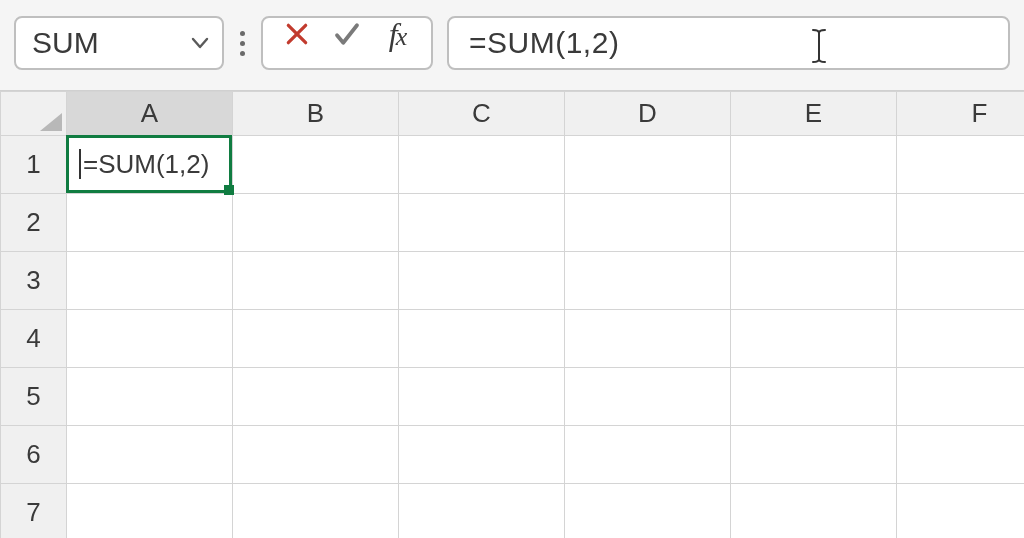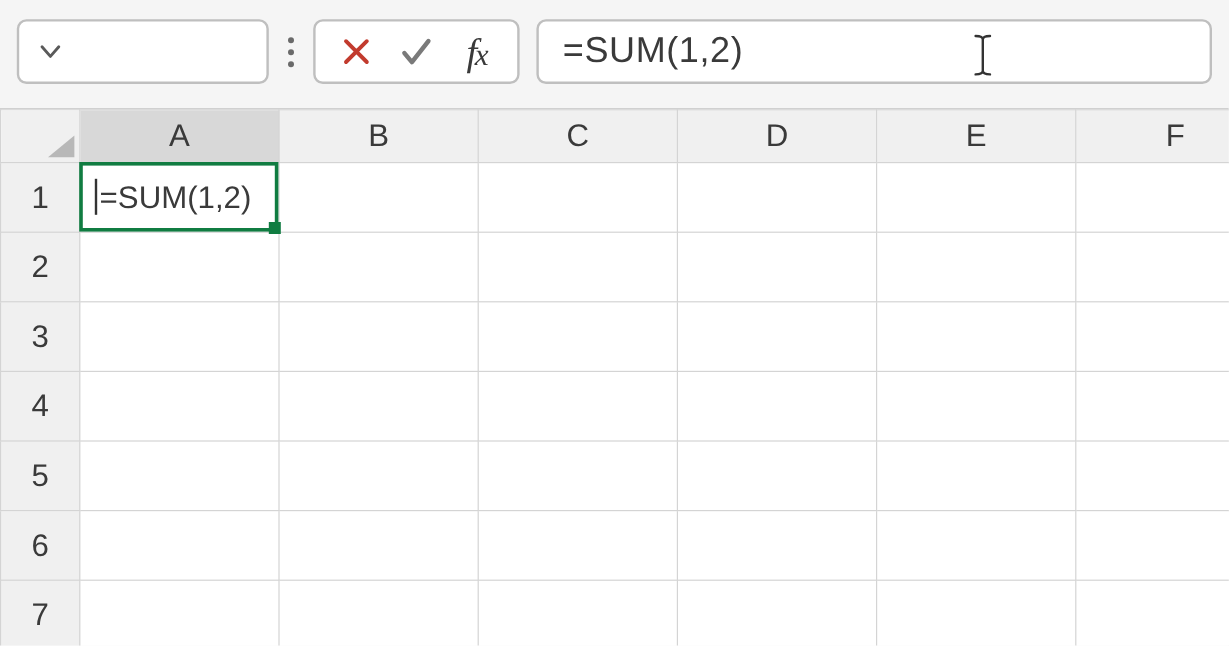--- a/index.html
+++ b/index.html
@@ -47,21 +47,21 @@
     width:5px; height:5px; border-radius:50%;
     background:#6a6a6a;
   }
 
   .fx-group {
     height: 54px;
     background:#fff;
     border:2px solid #bfbfbf;
     border-radius:8px;
     display:flex;
-    align-items:center;
+    align-items:flex-start;
     gap:18px;
     padding:0 18px;
   }
   .icon-btn {
     display:flex; align-items:center; justify-content:center;
     width:32px; height:32px;
     cursor:pointer;
   }
   .x-icon svg { width:26px; height:26px; }
   .check-icon svg { width:30px; height:30px; }
@@ -184,20 +184,21 @@
     vertical-align:-6px;
     margin-right:2px;
   }
 </style>
 </head>
 <body>
 
 <div class="formula-row">
 
   <div class="name-box">
+    <span class="name-box-text">SUM</span>
     <span class="chevron">
       <svg viewBox="0 0 20 20">
           <path d="M3 6 L10 14 L17 6" fill="none" stroke="#5a5a5a" stroke-width="2.4" stroke-linecap="round" stroke-linejoin="round"></path>
         </svg>
     </span>
   </div>
 
   <div class="dots-sep">
     <span></span>
       <span></span>

